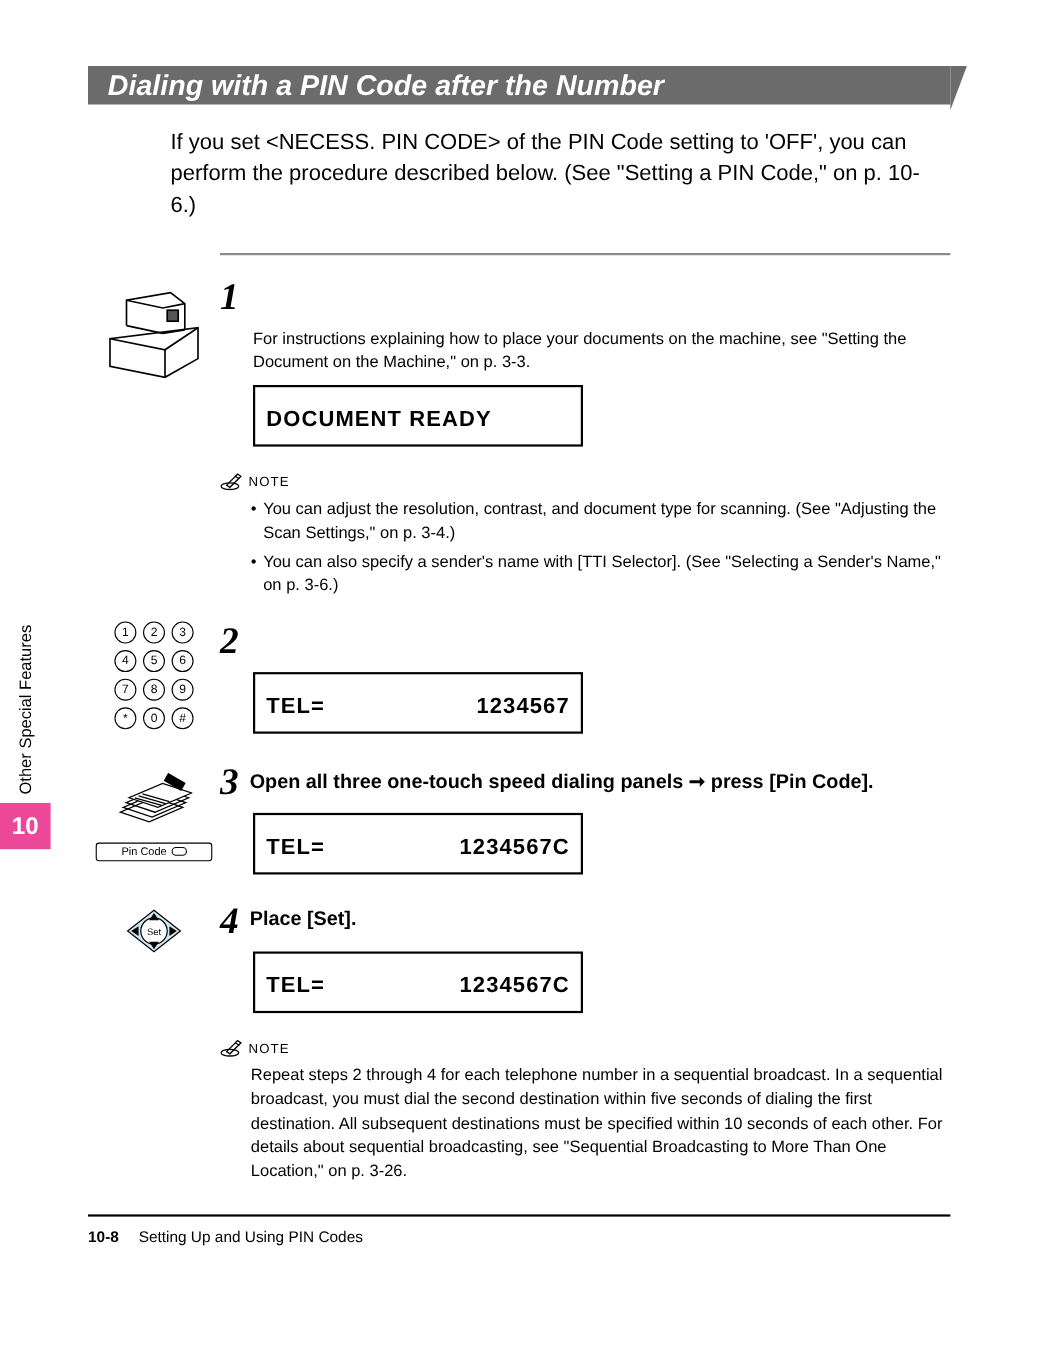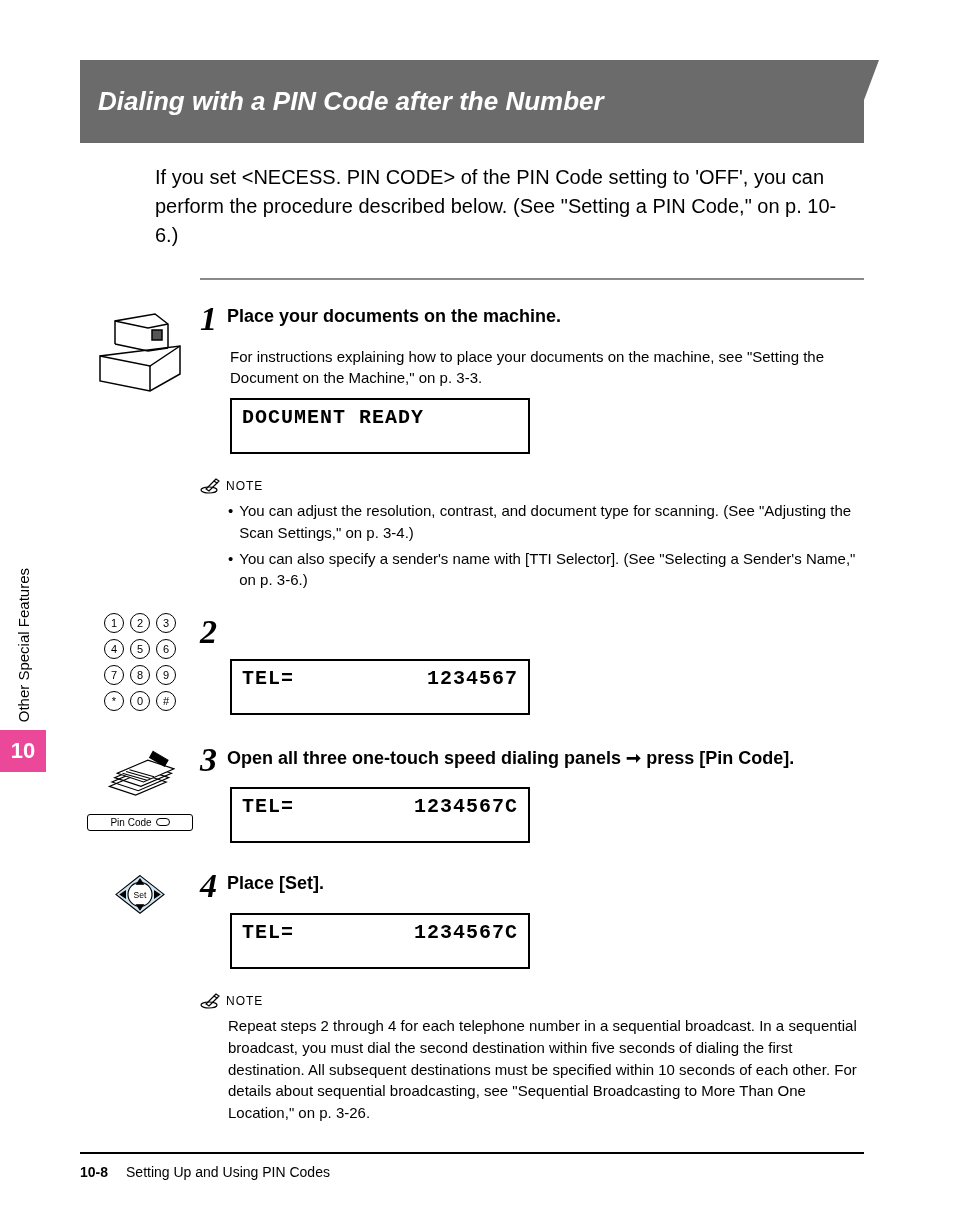--- a/index.html
+++ b/index.html
@@ -1,31 +1,31 @@
 <!DOCTYPE html>
 <html><head>
 <meta charset="utf-8">
 <style>
   * { margin: 0; padding: 0; box-sizing: border-box; }
   body { font-family: Helvetica, Arial, sans-serif; font-size: 15px; color: #000; width: 954px; background: #fff; }
   .page { padding: 60px 90px 50px 80px; position: relative; }
-  .heading-bar { background: #6b6b6b; color: #fff; padding: 26px 18px; font-size: 26px; font-weight: bold; font-style: italic; position: relative; margin-bottom: 20px; }
+  .heading-bar { background: #6b6b6b; color: #fff; padding: 2px 18px; font-size: 26px; font-weight: bold; font-style: italic; position: relative; margin-bottom: 20px; }
   .heading-bar::after { content: ""; position: absolute; right: -15px; top: 0; width: 0; height: 0; border-top: 0 solid transparent; border-bottom: 40px solid transparent; border-left: 15px solid #6b6b6b; }
   .intro { margin-left: 75px; margin-right: 10px; line-height: 1.45; font-size: 20px; margin-bottom: 28px; }
   .divider { border: none; border-top: 2px solid #8a8a8a; margin-left: 120px; margin-bottom: 20px; }
   .step { display: flex; align-items: flex-start; margin-bottom: 24px; }
   .step .iconcol { width: 120px; min-width: 120px; display: flex; flex-direction: column; align-items: center; padding-top: 6px; }
   .step .iconcol.kp { padding-top: 0; }
   .step .num { font-size: 34px; font-weight: bold; font-style: italic; font-family: Georgia, 'Times New Roman', serif; margin-right: 10px; line-height: 1; }
   .step .body { flex: 1; }
   .step .title { font-size: 18px; font-weight: bold; margin-top: 6px; margin-bottom: 10px; }
   .step .title.inline { display: flex; align-items: flex-start; }
   .step .title .num { margin-top: -4px; }
   .step .desc { margin-left: 30px; line-height: 1.4; margin-bottom: 10px; }
-  .lcd { border: 2px solid #000; padding: 6px 10px; font-family: Liberation Mono, monospace; font-size: 20px; font-weight: bold; width: 300px; margin-left: 30px; height: 56px; letter-spacing: 1px; display: flex; justify-content: space-between; align-items: flex-start; }
+  .lcd { border: 2px solid #000; padding: 18px 10px; font-family: Liberation Sans, sans-serif; font-size: 20px; font-weight: bold; width: 300px; margin-left: 30px; height: 56px; letter-spacing: 1px; display: flex; justify-content: space-between; align-items: flex-start; }
   .lcd .l { }
   .lcd .r { }
   .note-block { margin-left: 120px; margin-bottom: 22px; }
   .note-head { display: flex; align-items: center; margin-bottom: 6px; }
   .note-head .icon { margin-right: 6px; }
   .note-head span.lbl { font-size: 12px; letter-spacing: 1px; }
   .note-body { margin-left: 28px; line-height: 1.45; }
   .note-body .bullet { display: flex; margin-bottom: 4px; }
   .note-body .bullet .dot { margin-right: 6px; }
   .side-tab { position: absolute; left: 0; top: 560px; display: flex; flex-direction: column; align-items: center; }
@@ -70,21 +70,20 @@
           <path d="M25 38 L25 15 L65 8 L78 18 L78 42"></path>
           <path d="M25 15 L58 22 L78 18"></path>
           <path d="M25 38 L58 45 L78 42"></path>
           <rect x="62" y="24" width="10" height="10" fill="#555"></rect>
         </g>
       </svg>
     </div>
     <div class="body">
       <div class="title inline">
         <span class="num">1</span>
-        <span>Place your documents on the machine.</span>
       </div>
       <p class="desc">For instructions explaining how to place your documents on the machine, see "Setting the Document on the Machine," on p. 3-3.</p>
       <div class="lcd">
         <span class="l">DOCUMENT READY</span>
         <span class="r"></span>
       </div>
     </div>
   </div>
 
   <div class="note-block">

